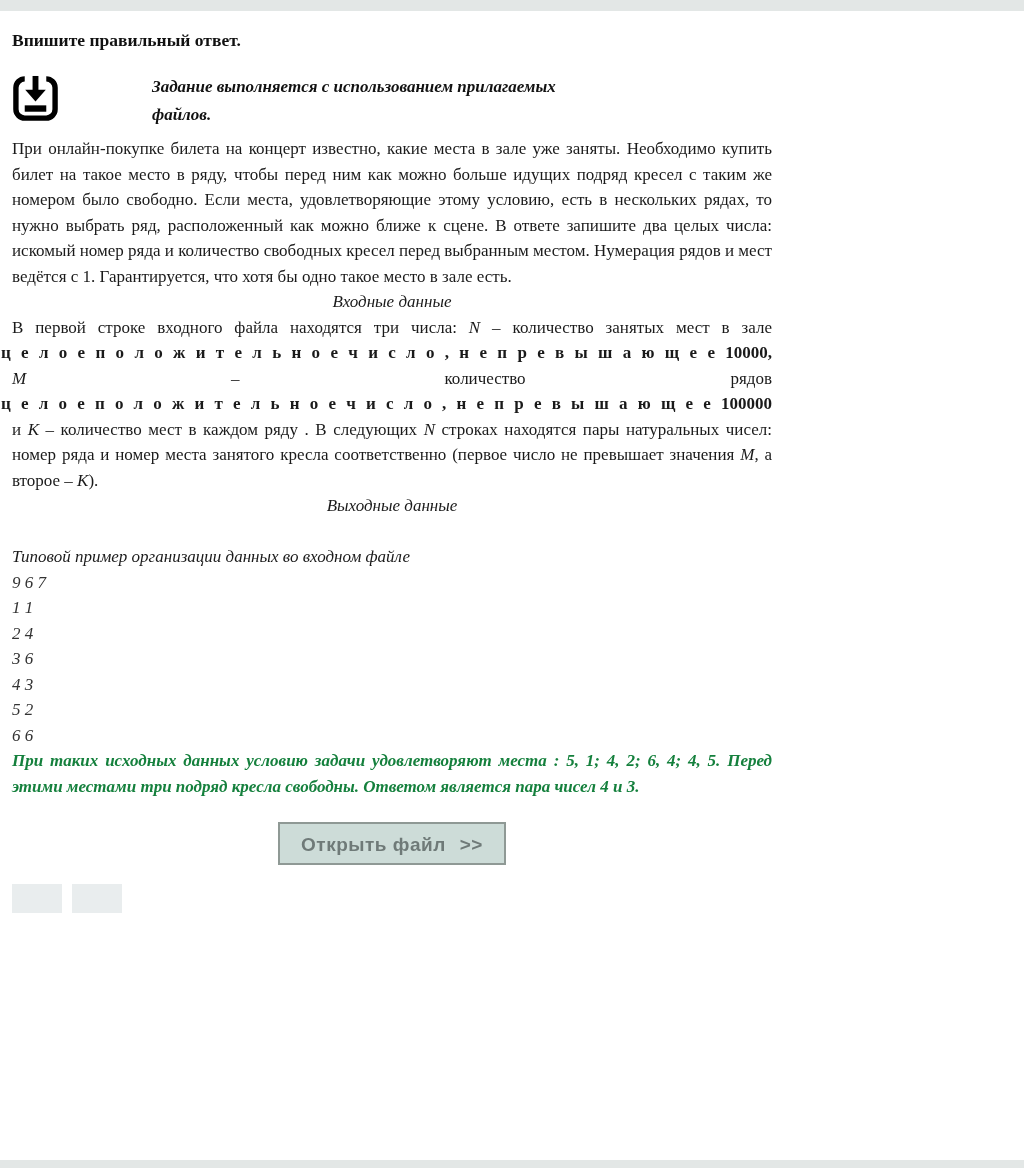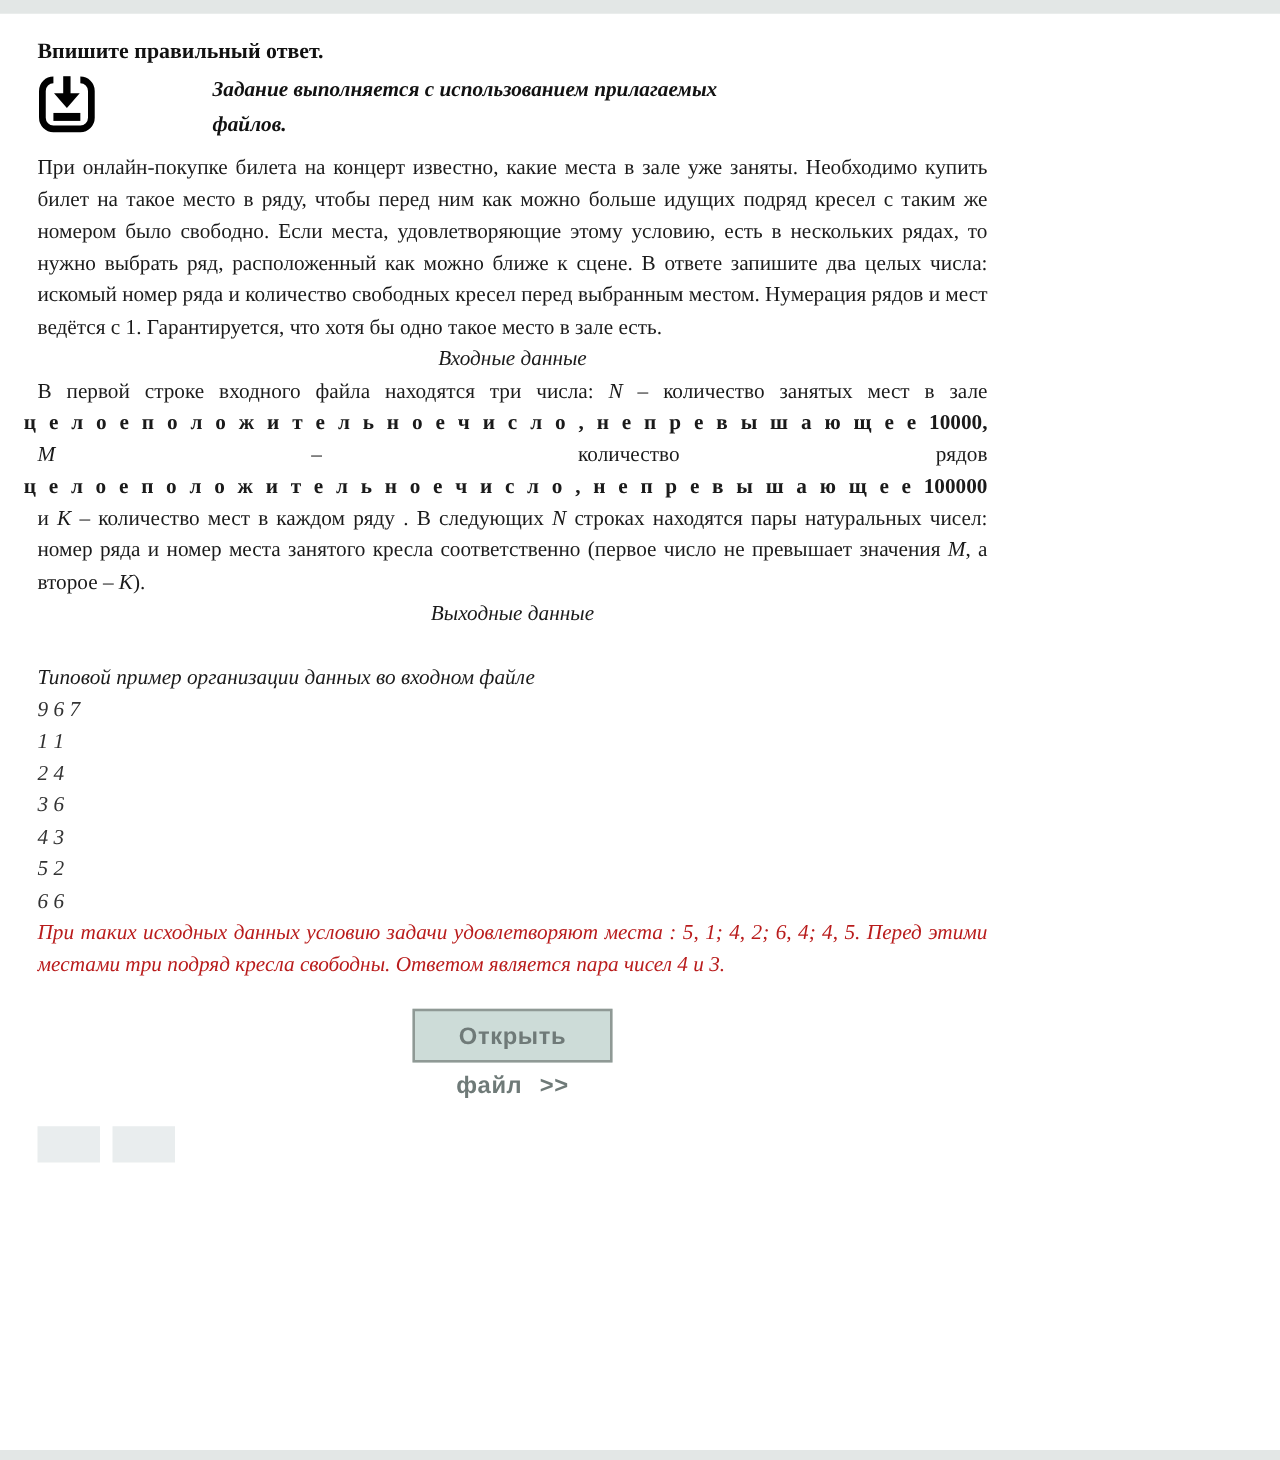--- a/index.html
+++ b/index.html
@@ -5,45 +5,45 @@
   html,body{margin:0;padding:0;}
   body{
     width:1024px;height:1168px;position:relative;overflow:hidden;
     background:#ffffff;
     font-family:"Liberation Serif", serif;
     color:#1a1a1a;
   }
   .top-bar{position:absolute;top:0;left:0;width:100%;height:11px;background:#e3e7e6;}
   .bottom-bar{position:absolute;bottom:0;left:0;width:100%;height:8px;background:#e3e7e6;}
   .content{
-    position:absolute;top:11px;left:30px;width:760px;
+    position:absolute;top:11px;left:12px;width:760px;
     font-size:17px;line-height:25.5px;
   }
   .page-title{font-weight:bold;font-size:17.5px;margin-top:17px;color:#111;}
-  .attach-row{display:flex;margin-top:4px;align-items:flex-start;}
+  .attach-row{display:flex;margin-top:19px;align-items:flex-start;}
   .dl-icon{flex:0 0 auto;margin-top:2px;}
   .attach-note{
     margin-left:93px;font-weight:bold;font-style:italic;
     font-size:17px;line-height:28px;color:#111;
   }
   .para{text-align:justify;}
   .desc{margin-top:7px;}
   .sec-title{font-style:italic;text-align:center;}
   .fill-line{text-align:justify;text-align-last:justify;}
   .stretch{margin-left:-11px;text-align:justify;text-align-last:justify;font-weight:bold;}
   .m-line::first-letter{font-style:italic;}
   .var{font-style:italic;}
   .example-title{font-style:italic;margin-top:25.5px;}
   .example-line{font-style:italic;color:#333;}
-  .example-expl{font-style:italic;color:#b91c1c;text-align:justify;}
+  .example-expl{font-style:italic;color:#15803d;text-align:justify;font-weight:bold;}
   .bold-note{font-weight:bold;color:#111;text-align:justify;margin-top:25.5px;}
   .btn-row{text-align:center;margin-top:23px;}
   .open-file-btn{
     display:inline-block;box-sizing:border-box;
-    width:160px;height:43px;
+    width:228px;height:43px;
     background:#cddcd8;border:2px solid #8f9995;
     font-family:"Liberation Sans", sans-serif;
     font-size:19px;font-weight:bold;color:#6f7a78;
     line-height:39px;text-align:center;cursor:pointer;
     letter-spacing:0.5px;
   }
   .open-file-btn .arrows{margin-left:14px;}
   .answer-row{margin-top:19px;}
   .answer-box{
     display:inline-block;width:50px;height:29px;

